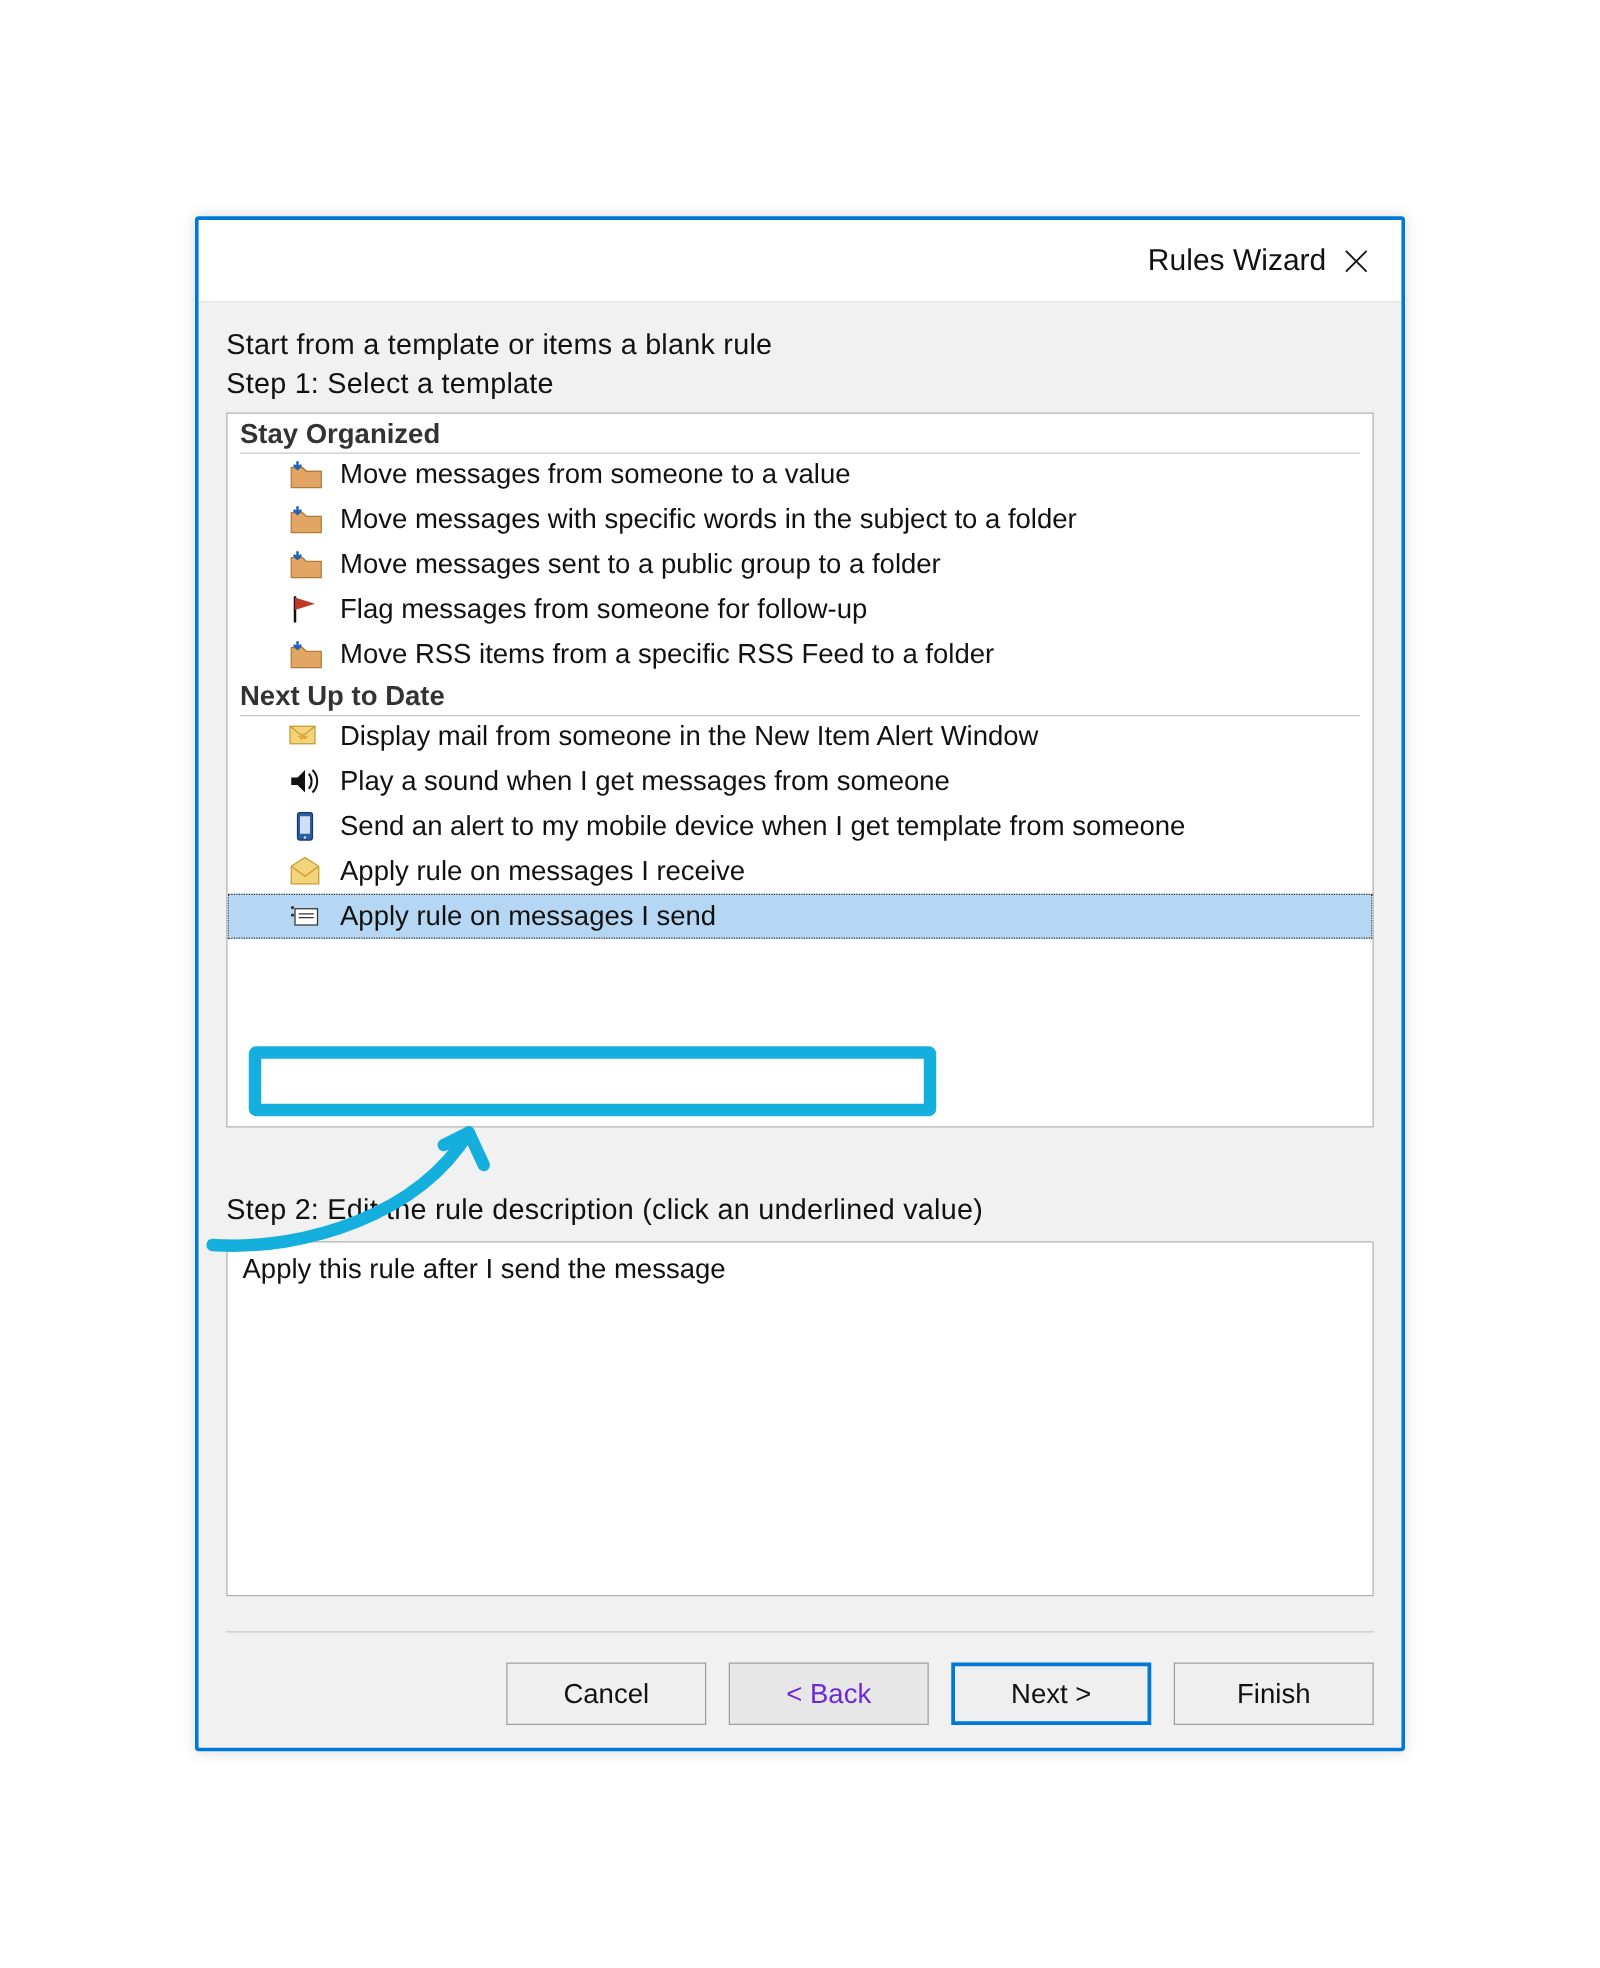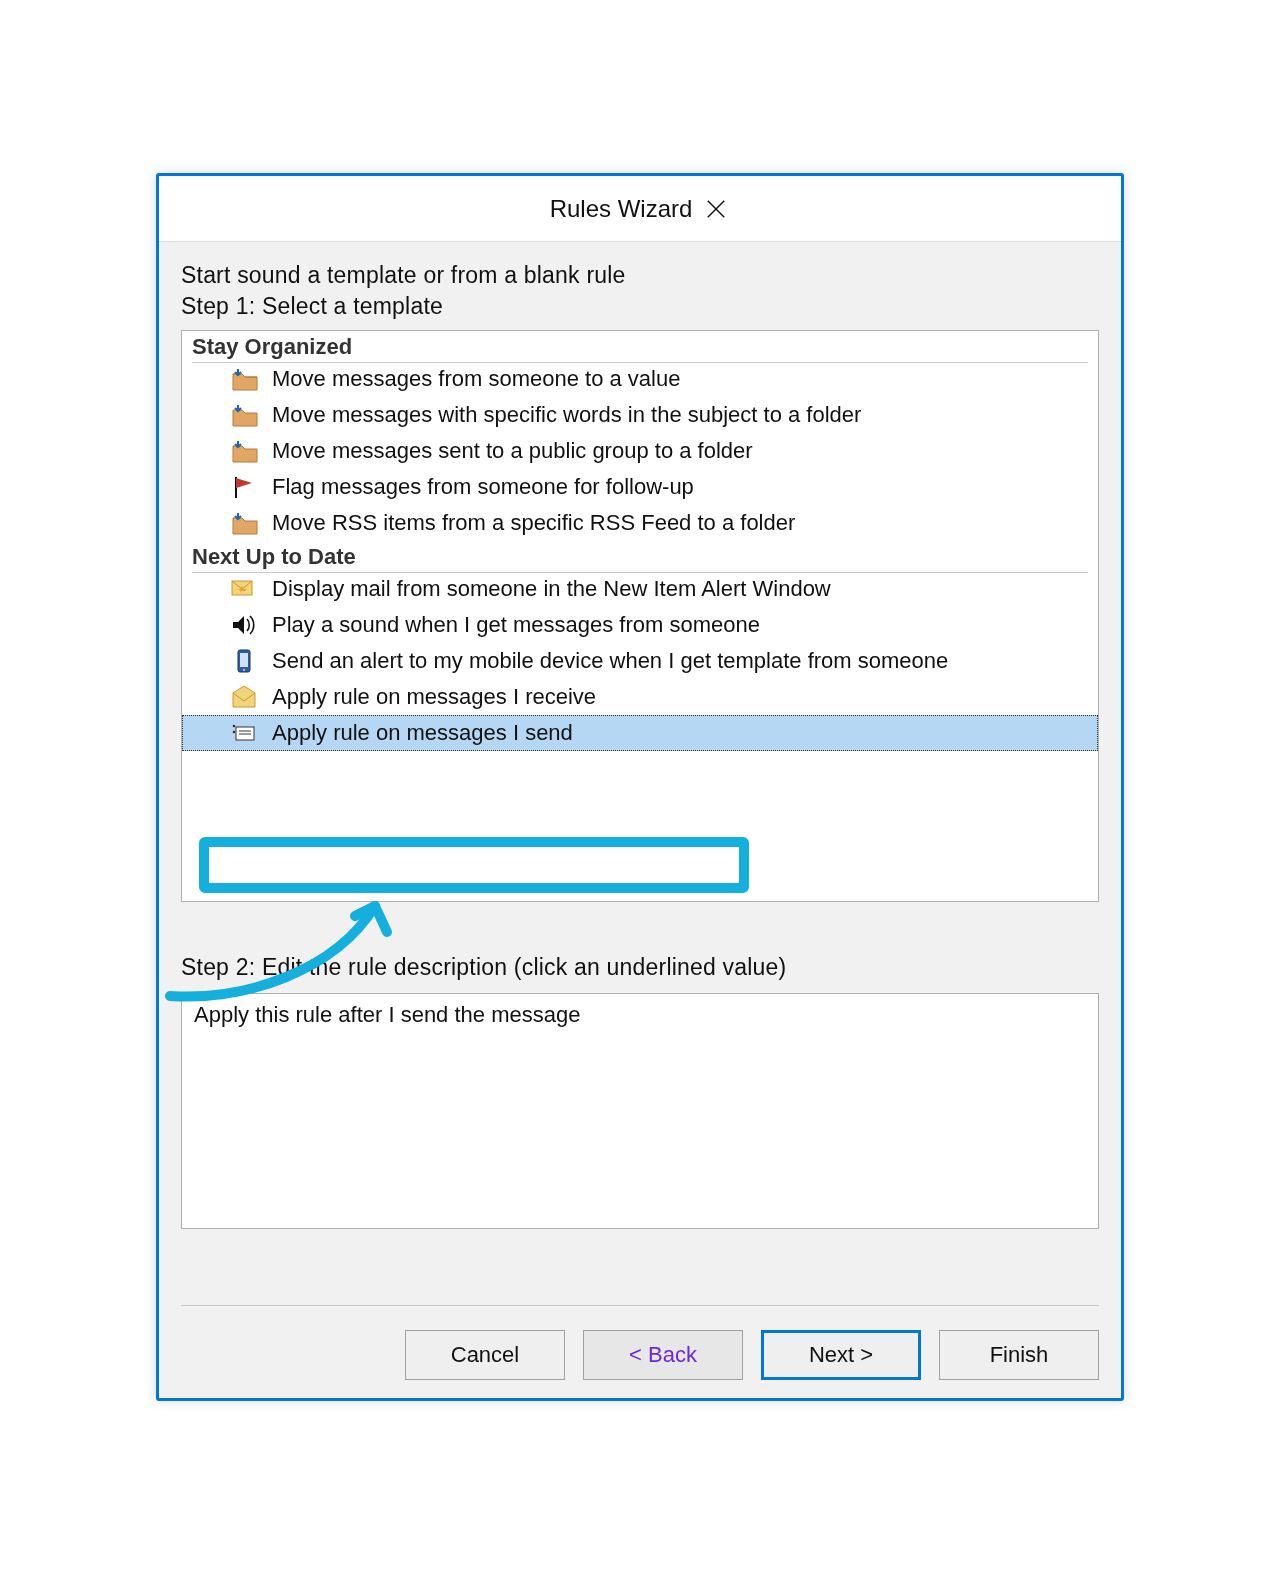--- a/index.html
+++ b/index.html
@@ -25,21 +25,21 @@
     border-radius: 3px;
     background: #ffffff;
     box-shadow: 0 0 12px rgba(0,0,0,.15);
     display: flex;
     flex-direction: column;
   }
   .titlebar {
     height: 66px;
     display: flex;
     align-items: center;
-    justify-content: center;
+    justify-content: flex-end;
     padding: 0 12px 0 22px;
     border-bottom: 1px solid #dcdcdc;
     background: #ffffff;
   }
   .titlebar .title {
     font-size: 24px;
     color: #111;
   }
   .close-x {
     width: 48px; height: 48px;
@@ -111,21 +111,21 @@
     pointer-events: none;
   }
   .annot-arrow {
     position: absolute;
     pointer-events: none;
   }
   .step2-box {
     margin-top: 8px;
     border: 1px solid #b0b0b0;
     background: #ffffff;
-    height: 236px;
+    height: 284px;
     padding: 8px 12px;
     font-size: 22px;
     color: #111;
   }
   .footer {
     margin-top: auto;
     border-top: 1px solid #c9c9c9;
     padding-top: 24px;
     display: flex;
     justify-content: flex-end;
@@ -164,21 +164,21 @@
       <div class="close-x">
         <svg viewBox="0 0 24 24">
           <line x1="3" y1="3" x2="21" y2="21" stroke="#111" stroke-width="1.6"></line>
           <line x1="21" y1="3" x2="3" y2="21" stroke="#111" stroke-width="1.6"></line>
         </svg>
       </div>
     </div>
 
     <div class="client">
 
-      <div class="heading">Start sound a template or from a blank rule</div>
+      <div class="heading">Start from a template or items a blank rule</div>
       <div class="heading">Step 1: Select a template</div>
 
       <div class="templates-box">
 
         <div class="group-header">
           <span>Stay Organized</span>
           <div class="rule-line"></div>
         </div>
 
         <div class="template-item">

